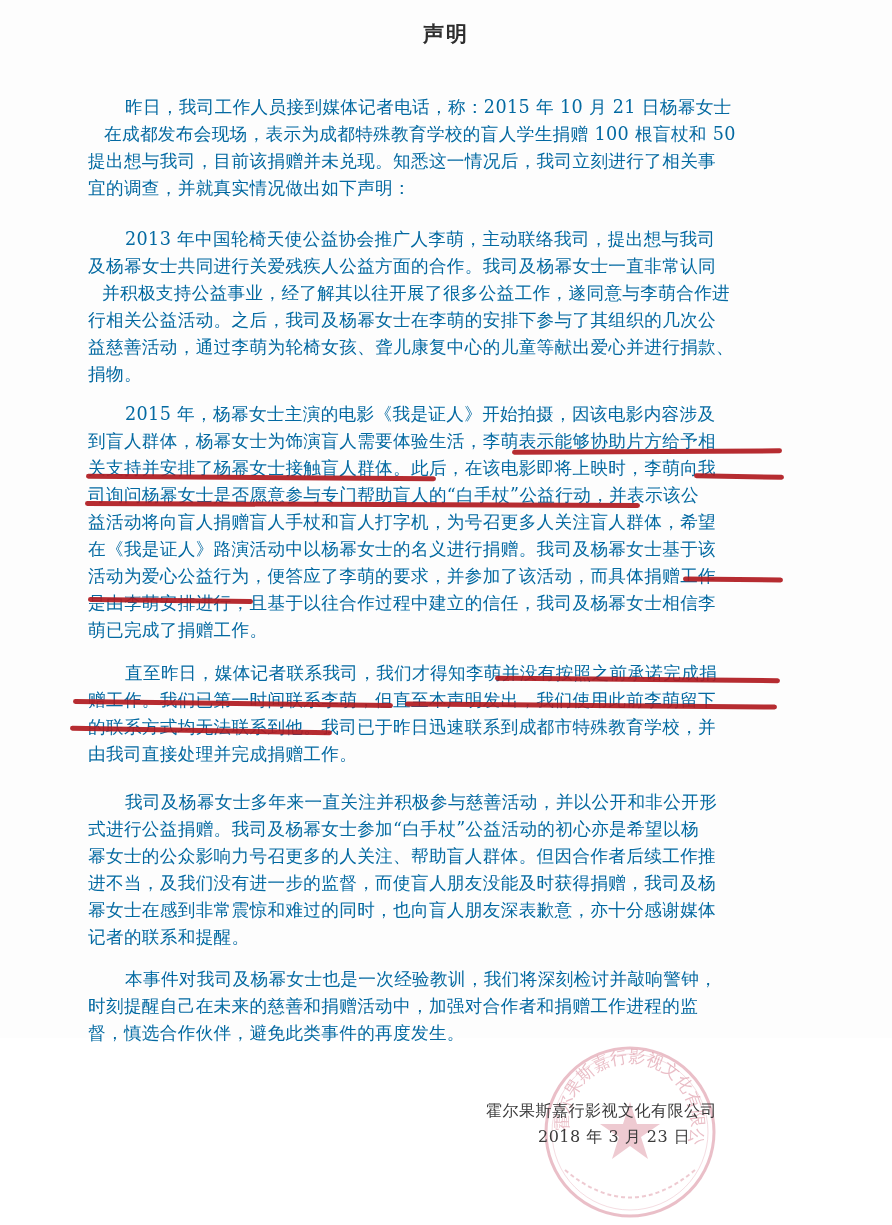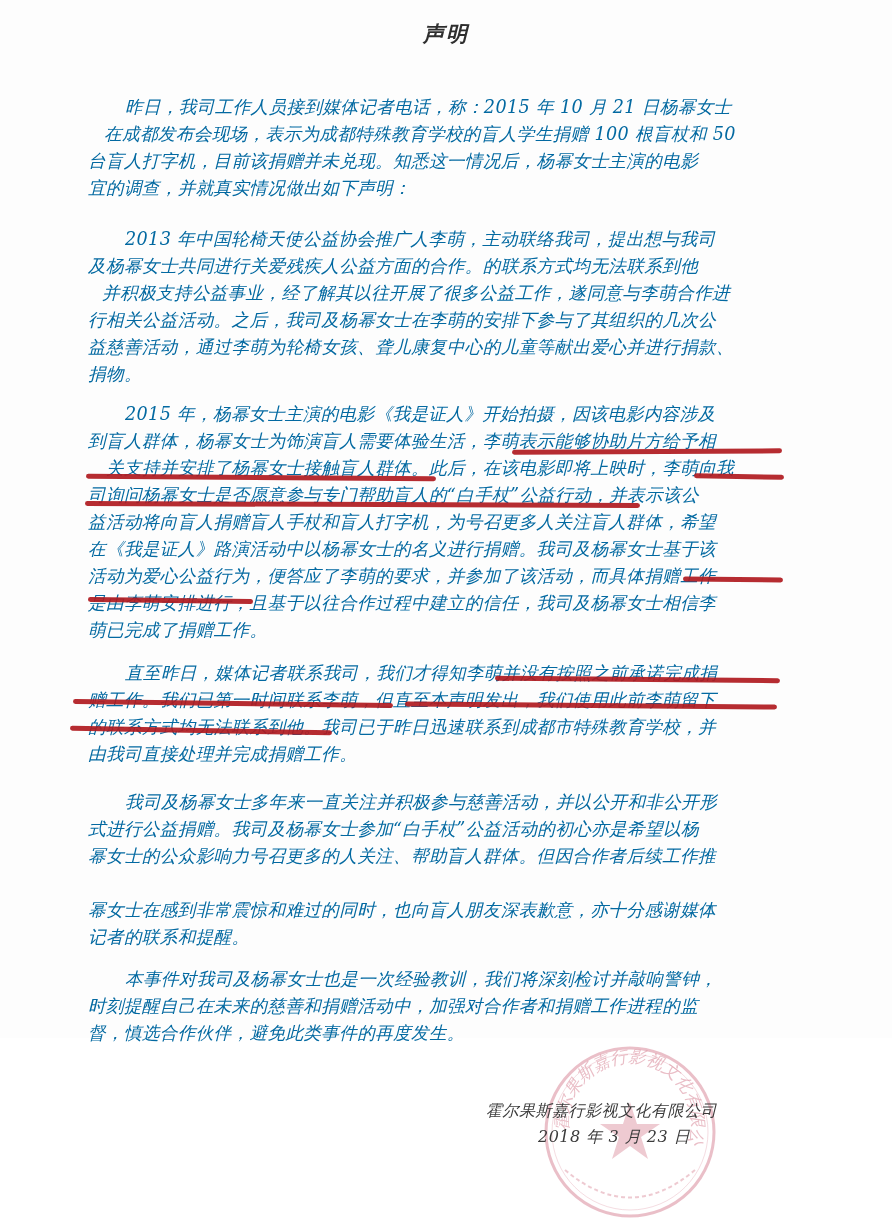--- a/index.html
+++ b/index.html
@@ -1,64 +1,65 @@
 <!DOCTYPE html>
 <html><head>
 <meta charset="utf-8">
 <style>
   html, body { margin: 0; padding: 0; background: #ffffff; }
   body { width: 892px; height: 1225px; position: relative; overflow: hidden;
          font-family: "DejaVu Serif", "Liberation Serif", serif; color: #3a3a3a; }
-  .page { position: absolute; left: 0; top: 0; width: 892px; height: 1038px; background: #fdfdfd; font-style: italic; }
+  .page { position: absolute; left: 0; top: 0; width: 892px; height: 1038px; background: #fdfdfd; }
   .title { position: absolute; left: 0; width: 892px; top: 20px; text-align: center;
            font-size: 21px; font-weight: bold; color: #2e2e2e; letter-spacing: 2px; }
   .line { position: absolute; left: 88px; width: 724px; font-size: 17.6px; line-height: 26px;
           white-space: nowrap; color: #0369a1; letter-spacing: 0.35px; }
   .line.indent { left: 125px; width: 687px; }
   .ul { position: absolute; height: 5px; background: #b01a1f; border-radius: 3px; opacity: 0.92; }
   .signature { position: absolute; font-size: 16px; color: #3b3b3b; white-space: nowrap; letter-spacing: 0.5px; }
   .seal { position: absolute; left: 530px; top: 1040px; width: 200px; height: 180px; }
 </style>
 </head>
 <body>
 
 <div class="page">
 
   <div class="title">声明</div>
 
   <div class="line indent" style="top:94px;">昨日，我司工作人员接到媒体记者电话，称：2015 年 10 月 21 日杨幂女士</div>
   <div class="line" style="top:121px;margin-left:16px;">在成都发布会现场，表示为成都特殊教育学校的盲人学生捐赠 100 根盲杖和 50</div>
-  <div class="line" style="top:148px;">台盲人打字机，目前该捐赠并未兑现。知悉这一情况后，杨幂女士主演的电影</div>
+  <div class="line" style="top:148px;">提出想与我司，目前该捐赠并未兑现。知悉这一情况后，我司立刻进行了相关事</div>
   <div class="line" style="top:175px;">宜的调查，并就真实情况做出如下声明：</div>
 
   <div class="line indent" style="top:226px;">2013 年中国轮椅天使公益协会推广人李萌，主动联络我司，提出想与我司</div>
-  <div class="line" style="top:253px;">及杨幂女士共同进行关爱残疾人公益方面的合作。的联系方式均无法联系到他</div>
+  <div class="line" style="top:253px;">及杨幂女士共同进行关爱残疾人公益方面的合作。我司及杨幂女士一直非常认同</div>
   <div class="line" style="top:280px;margin-left:14px;">并积极支持公益事业，经了解其以往开展了很多公益工作，遂同意与李萌合作进</div>
   <div class="line" style="top:334px;">益慈善活动，通过李萌为轮椅女孩、聋儿康复中心的儿童等献出爱心并进行捐款、</div>
   <div class="line" style="top:307px;">行相关公益活动。之后，我司及杨幂女士在李萌的安排下参与了其组织的几次公</div>
   <div class="line" style="top:361px;">捐物。</div>
 
   <div class="line indent" style="top:401px;">2015 年，杨幂女士主演的电影《我是证人》开始拍摄，因该电影内容涉及</div>
   <div class="line" style="top:428px;">到盲人群体，杨幂女士为饰演盲人需要体验生活，李萌表示能够协助片方给予相</div>
-  <div class="line" style="top:455px;margin-left:18px;">关支持并安排了杨幂女士接触盲人群体。此后，在该电影即将上映时，李萌向我</div>
+  <div class="line" style="top:455px;">关支持并安排了杨幂女士接触盲人群体。此后，在该电影即将上映时，李萌向我</div>
   <div class="line" style="top:482px;">司询问杨幂女士是否愿意参与专门帮助盲人的“白手杖”公益行动，并表示该公</div>
   <div class="line" style="top:509px;">益活动将向盲人捐赠盲人手杖和盲人打字机，为号召更多人关注盲人群体，希望</div>
   <div class="line" style="top:536px;">在《我是证人》路演活动中以杨幂女士的名义进行捐赠。我司及杨幂女士基于该</div>
   <div class="line" style="top:563px;">活动为爱心公益行为，便答应了李萌的要求，并参加了该活动，而具体捐赠工作</div>
   <div class="line" style="top:590px;">是由李萌安排进行，且基于以往合作过程中建立的信任，我司及杨幂女士相信李</div>
   <div class="line" style="top:617px;">萌已完成了捐赠工作。</div>
 
   <div class="line indent" style="top:660px;">直至昨日，媒体记者联系我司，我们才得知李萌并没有按照之前承诺完成捐</div>
   <div class="line" style="top:687px;">赠工作。我们已第一时间联系李萌，但直至本声明发出，我们使用此前李萌留下</div>
   <div class="line" style="top:714px;">的联系方式均无法联系到他。我司已于昨日迅速联系到成都市特殊教育学校，并</div>
   <div class="line" style="top:741px;">由我司直接处理并完成捐赠工作。</div>
 
   <div class="line indent" style="top:789px;">我司及杨幂女士多年来一直关注并积极参与慈善活动，并以公开和非公开形</div>
   <div class="line" style="top:816px;">式进行公益捐赠。我司及杨幂女士参加“白手杖”公益活动的初心亦是希望以杨</div>
   <div class="line" style="top:843px;">幂女士的公众影响力号召更多的人关注、帮助盲人群体。但因合作者后续工作推</div>
+  <div class="line" style="top:870px;">进不当，及我们没有进一步的监督，而使盲人朋友没能及时获得捐赠，我司及杨</div>
   <div class="line" style="top:897px;">幂女士在感到非常震惊和难过的同时，也向盲人朋友深表歉意，亦十分感谢媒体</div>
   <div class="line" style="top:924px;">记者的联系和提醒。</div>
 
   <div class="line indent" style="top:966px;">本事件对我司及杨幂女士也是一次经验教训，我们将深刻检讨并敲响警钟，</div>
   <div class="line" style="top:993px;">时刻提醒自己在未来的慈善和捐赠活动中，加强对合作者和捐赠工作进程的监</div>
   <div class="line" style="top:1020px;">督，慎选合作伙伴，避免此类事件的再度发生。</div>
 
   <div class="ul" style="left:512px; top:449px; width:270px; transform:rotate(-0.3deg);"></div>
   <div class="ul" style="left:86px;  top:475px; width:350px; transform:rotate(0.4deg);"></div>
   <div class="ul" style="left:694px; top:474px; width:90px;  transform:rotate(1deg);"></div>

